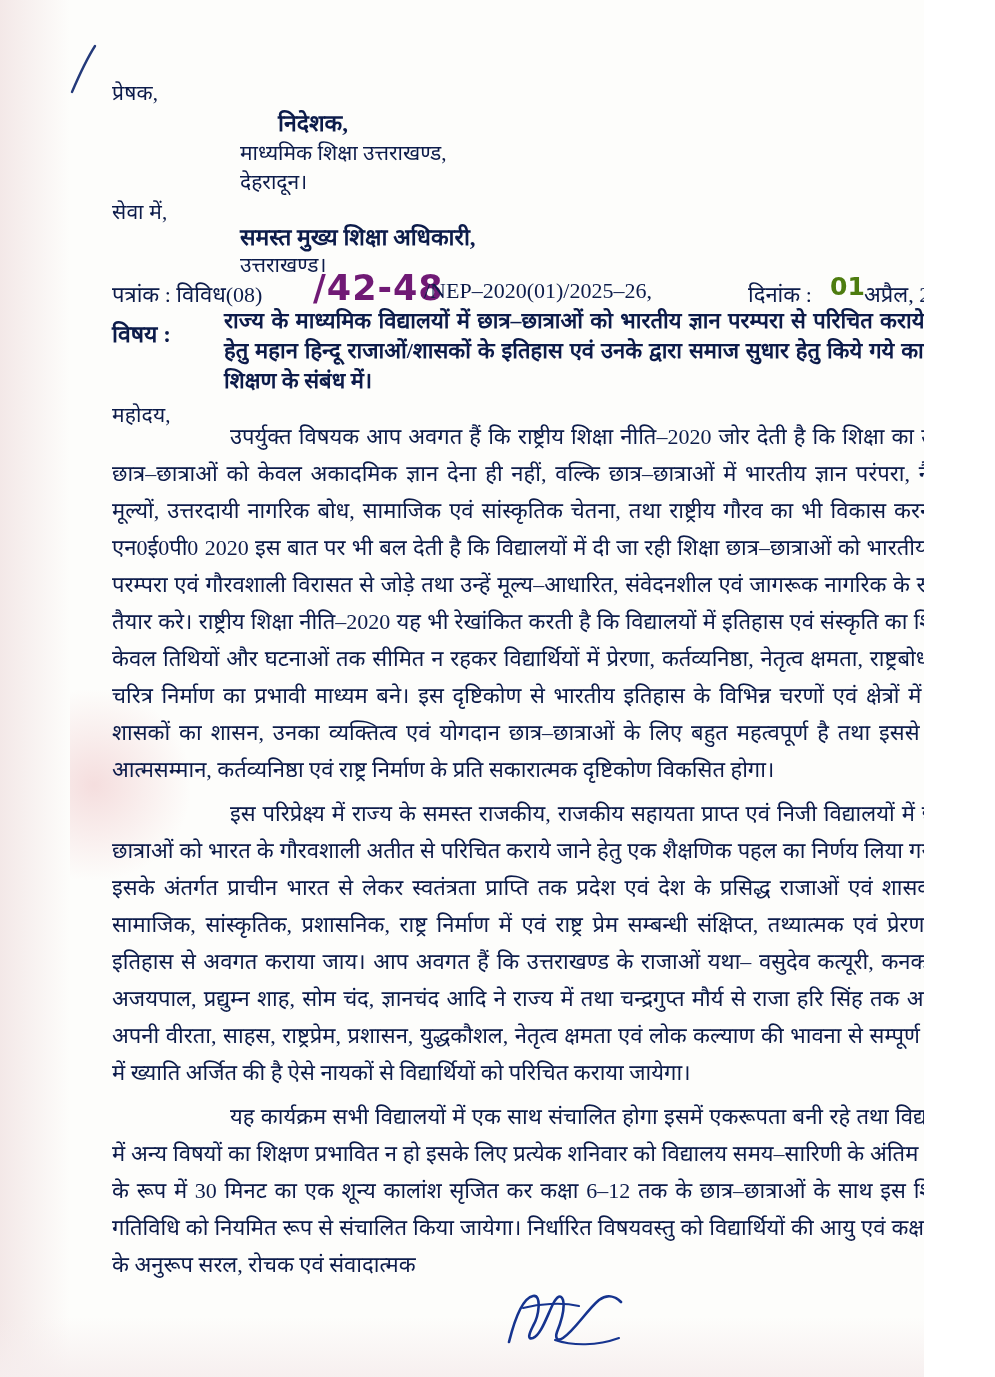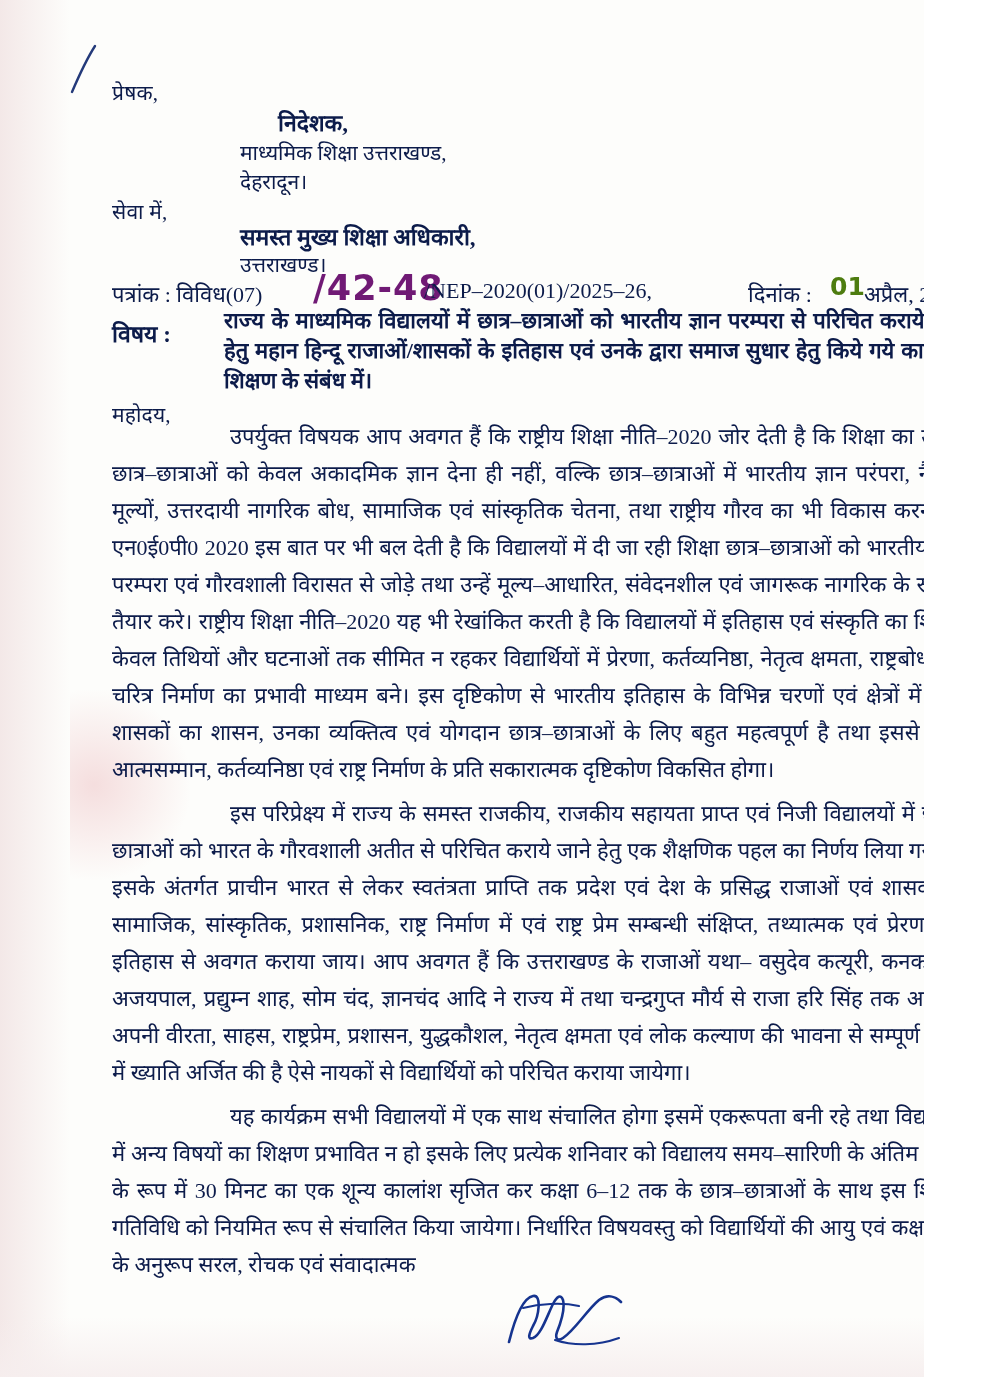--- a/index.html
+++ b/index.html
@@ -142,21 +142,21 @@
     <div class="line addressee-sub" style="left:240px; top:138px;">माध्यमिक शिक्षा उत्तराखण्ड,</div>
 
     <div class="line addressee-sub" style="left:240px; top:167px;">देहरादून।</div>
 
     <div class="line lbl" style="left:112px; top:197px;">सेवा में,</div>
 
     <div class="line addressee-main" style="left:240px; top:220px;">समस्त मुख्य शिक्षा अधिकारी,</div>
 
     <div class="line addressee-sub" style="left:240px; top:250px;">उत्तराखण्ड।</div>
 
-    <div class="line refline" style="left:112px; top:278px;">पत्रांक : विविध(07)</div>
+    <div class="line refline" style="left:112px; top:278px;">पत्रांक : विविध(08)</div>
 
     <div class="line ref-hand" style="left:313px; top:268px;">/42-48</div>
 
     <div class="line refline" style="left:424px; top:278px;text-align:center;">/NEP–2020(01)/2025–26,</div>
 
     <div class="line refline" style="left:748px; top:278px;">दिनांक :</div>
 
     <div class="line date-hand" style="left:830px; top:272px;">01</div>
 
     <div class="line refline" style="left:864px; top:278px;">अप्रैल, 2026</div>

